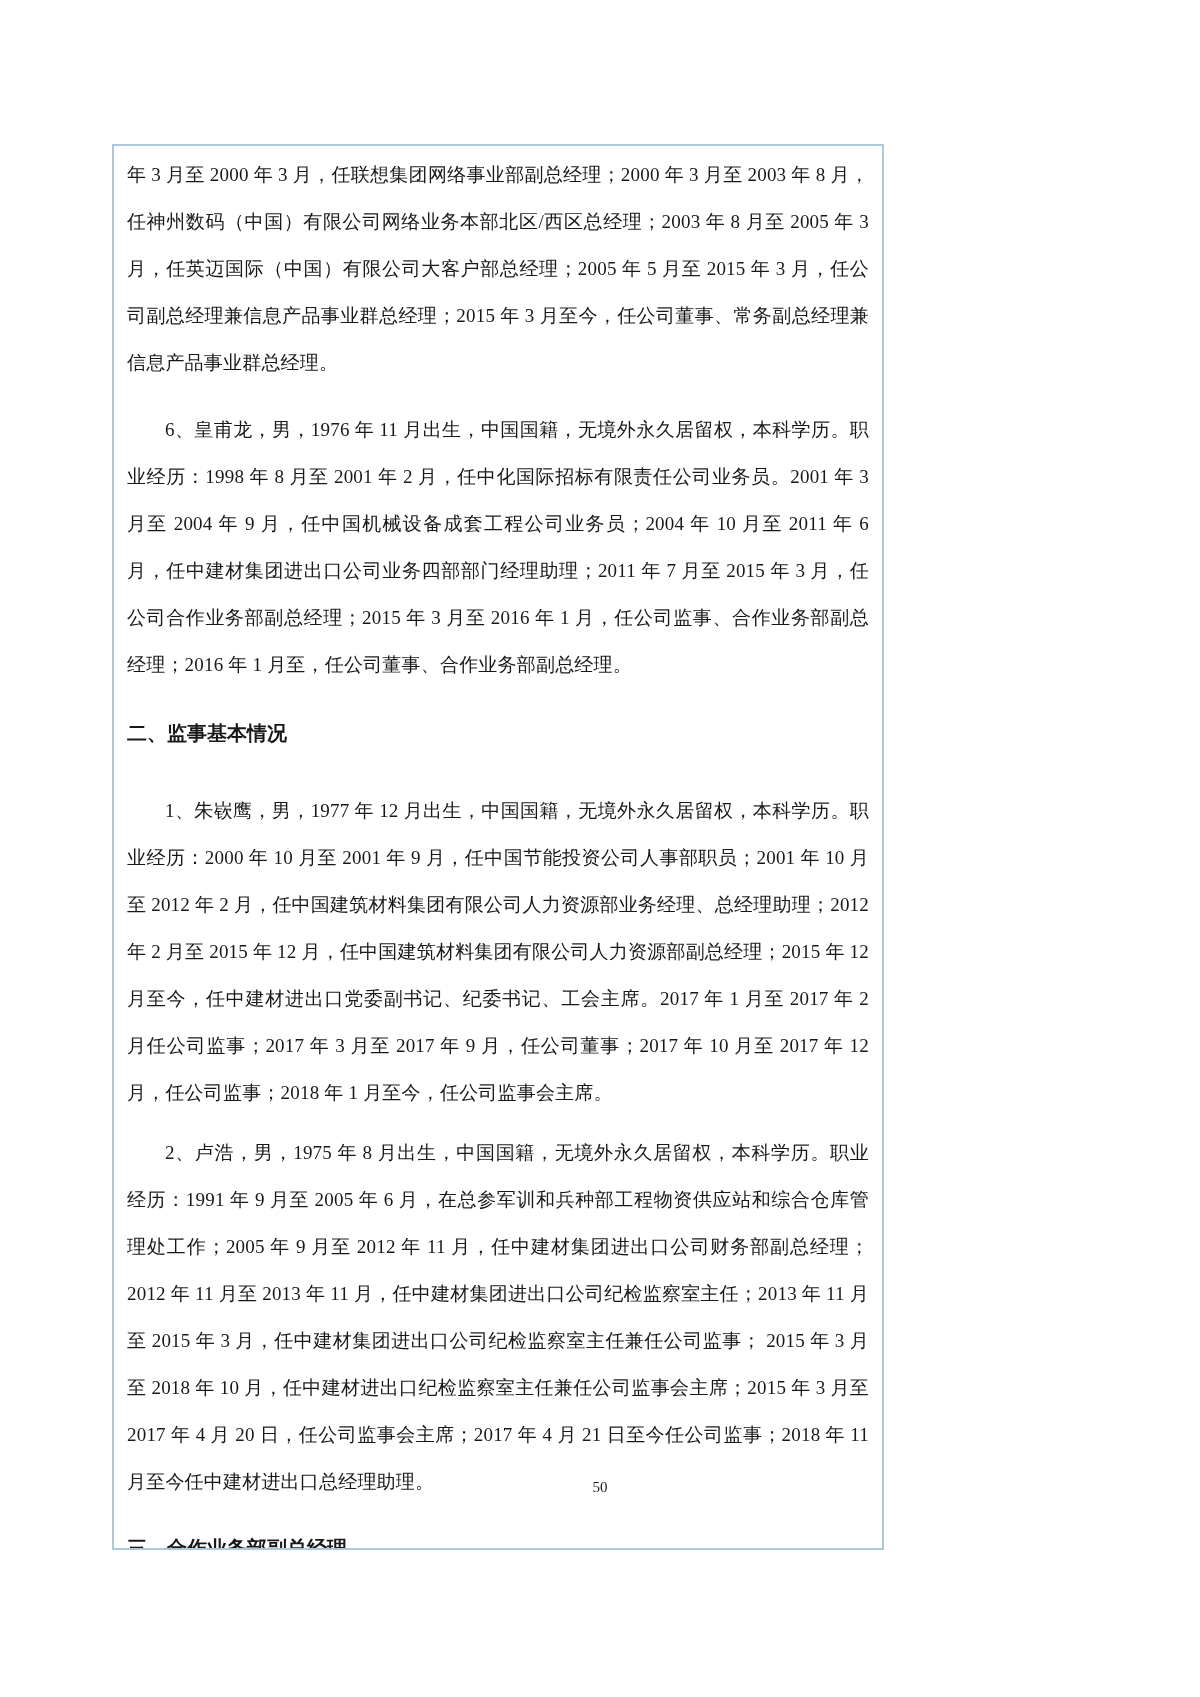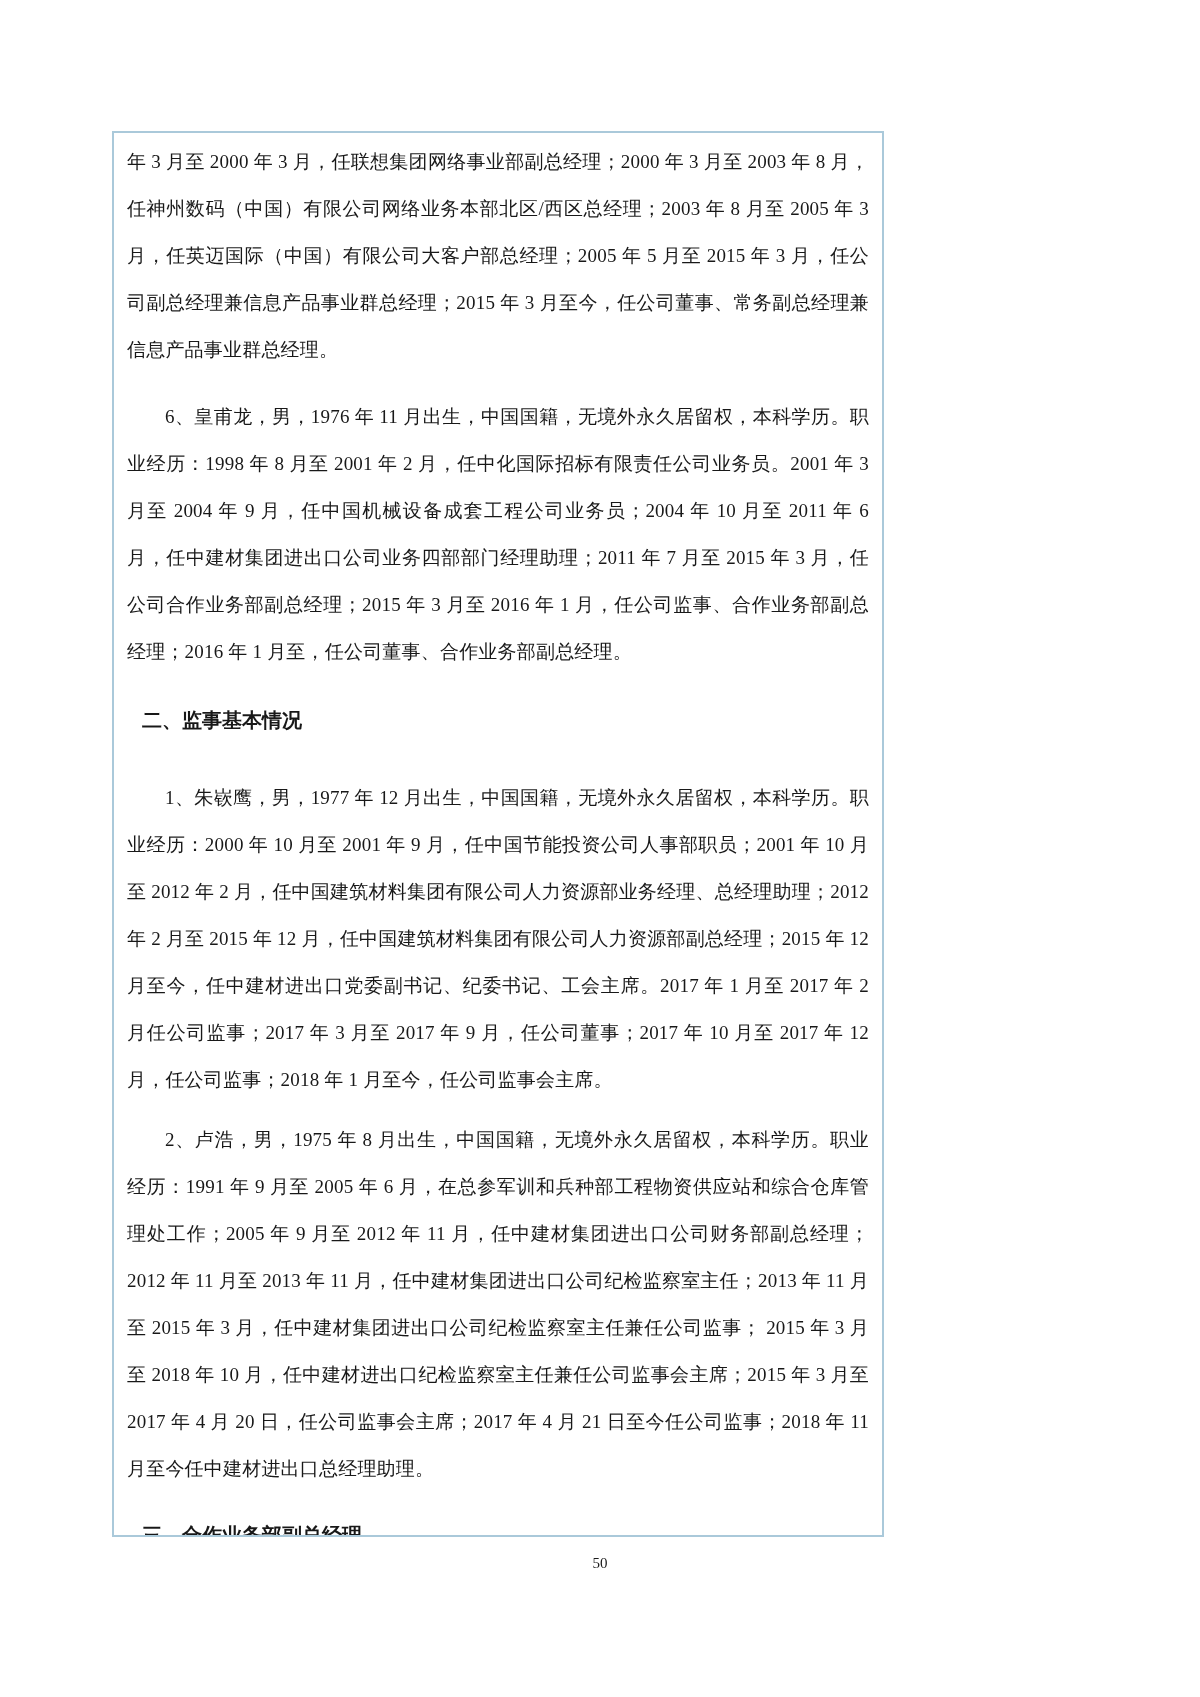--- a/index.html
+++ b/index.html
@@ -10,52 +10,52 @@
   body {
     position: relative;
     width: 1200px;
     height: 1697px;
     font-family: "Liberation Serif", "DejaVu Serif", serif;
     color: #181818;
   }
   .doc-box {
     position: absolute;
     left: 112px;
-    top: 131px;
+    top: 144px;
     width: 772px;
     height: 1406px;
     box-sizing: border-box;
     border: 2px solid var(--border-color, #aac9da);
     padding: 5px 13px 0 13px;
     overflow: hidden;
     background: #ffffff;
   }
   .para {
     margin: 0;
     font-size: 19px;
     line-height: 47px;
     text-align: justify;
     text-justify: inter-ideograph;
     letter-spacing: 0.2px;
   }
   .ind { text-indent: 2em; }
   .heading {
-    margin: 15px;
+    margin: 0;
     font-size: 20px;
     line-height: 47px;
     font-weight: bold;
     text-align: left;
   }
   .mt13 { margin-top: 13px; }
   .mt20 { margin-top: 20px; }
   .mt22 { margin-top: 22px; }
   .mt30 { margin-top: 30px; }
   .page-number {
     position: absolute;
-    top: 1552px;
+    top: 1476px;
     left: 0;
     width: 1200px;
     text-align: center;
     font-size: 15px;
     line-height: 22px;
     color: #1a1a1a;
   }
 </style>
 </head>
 <body>

